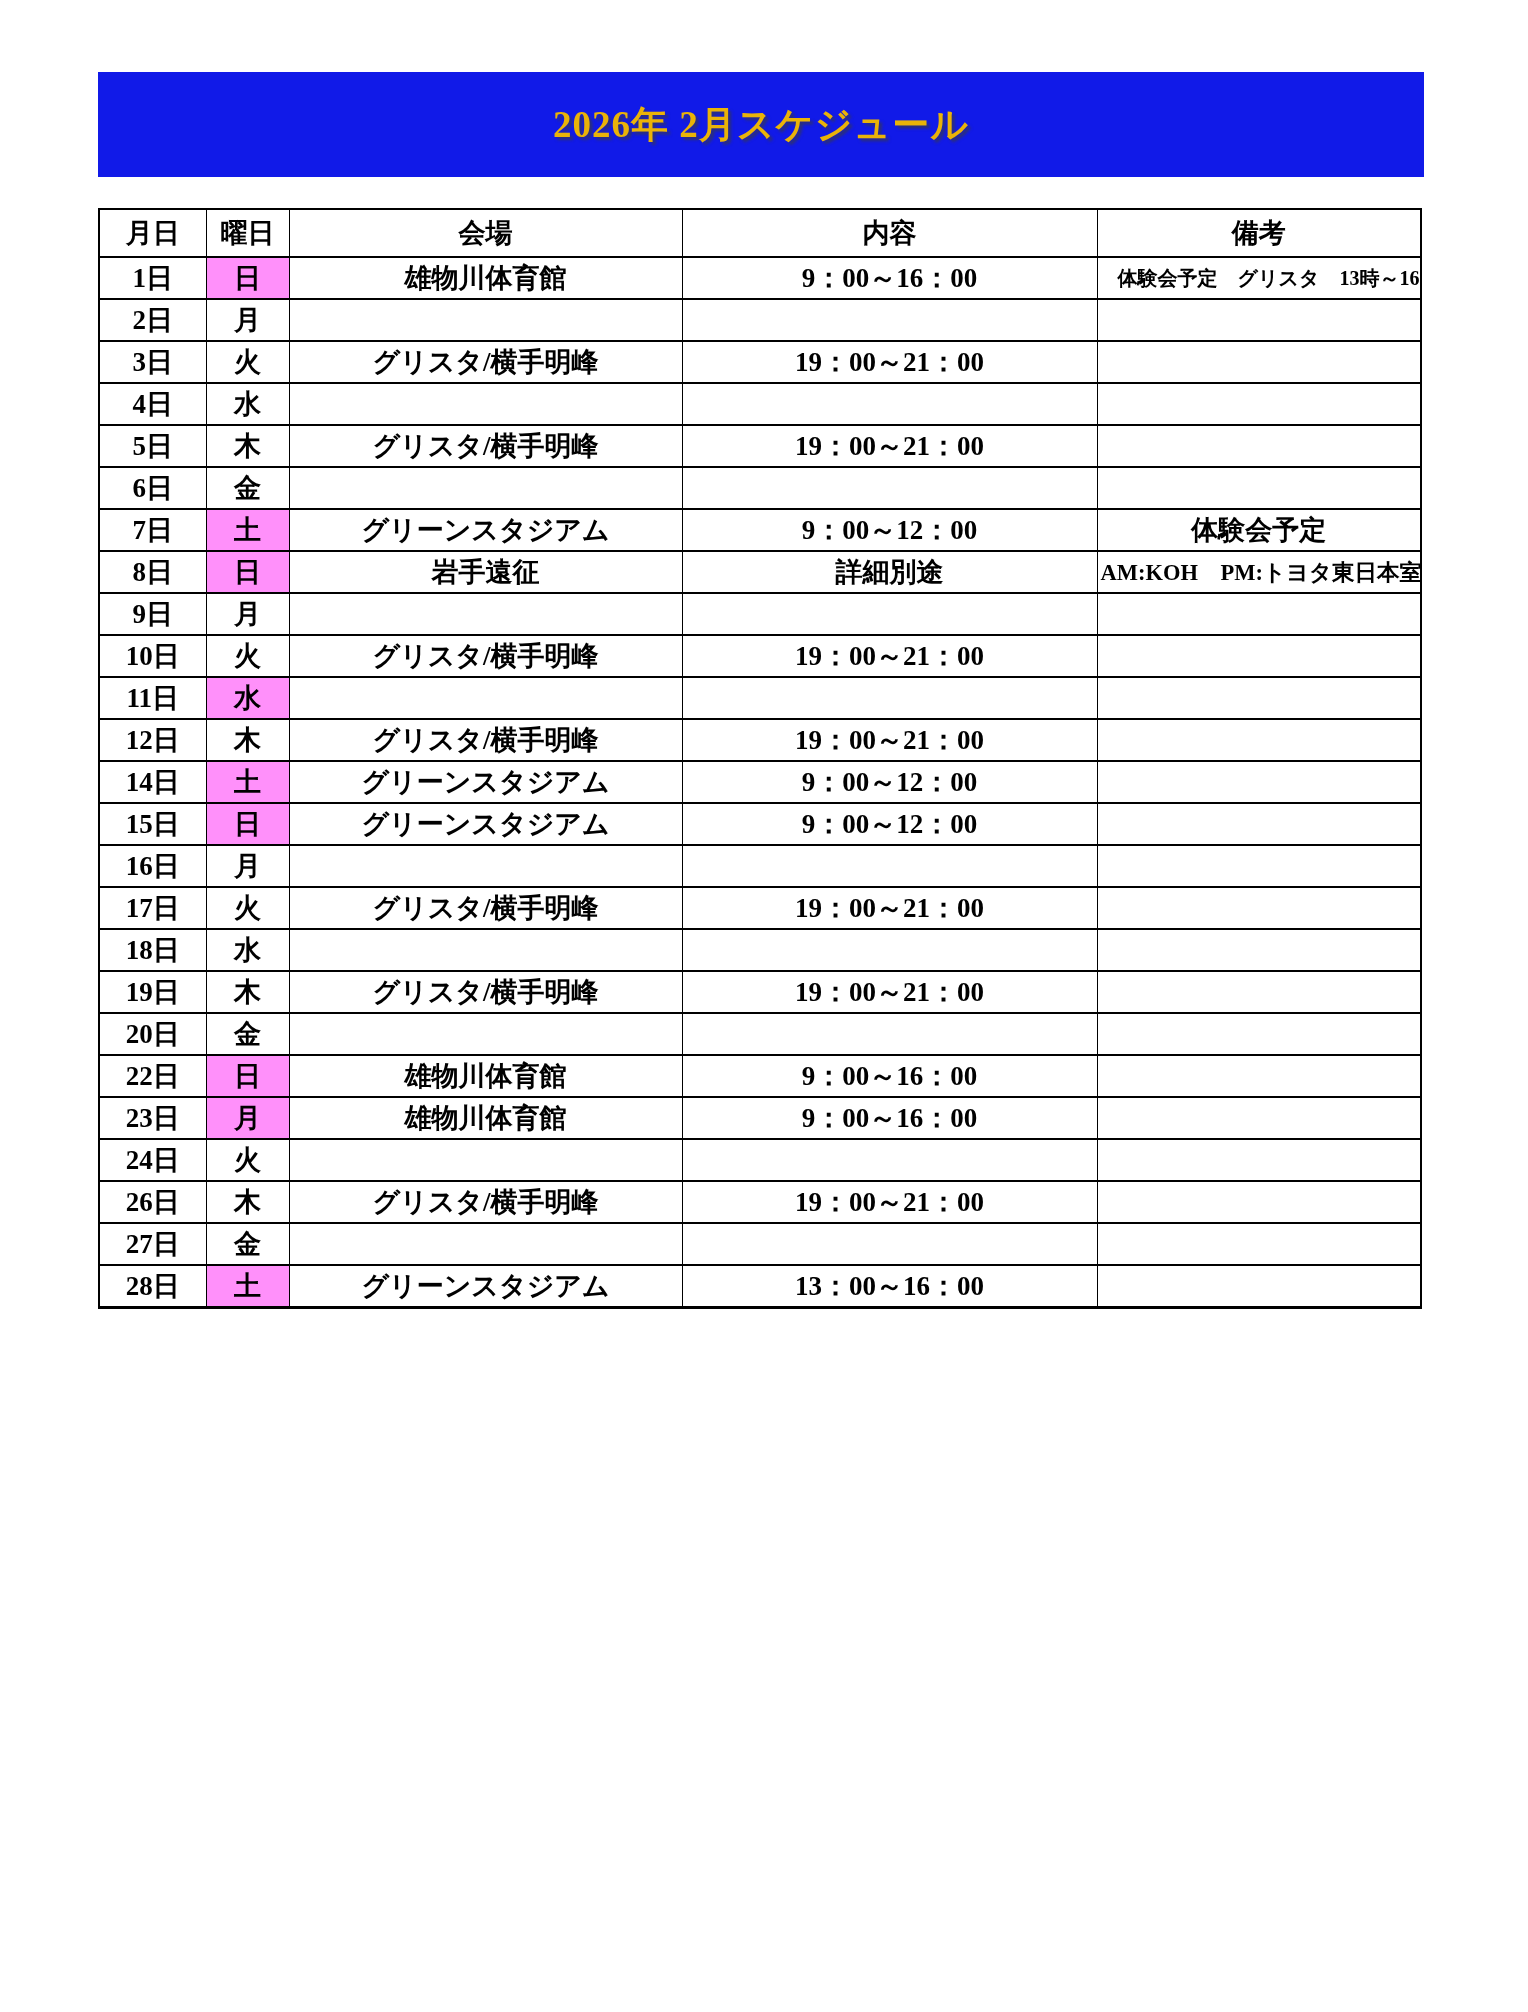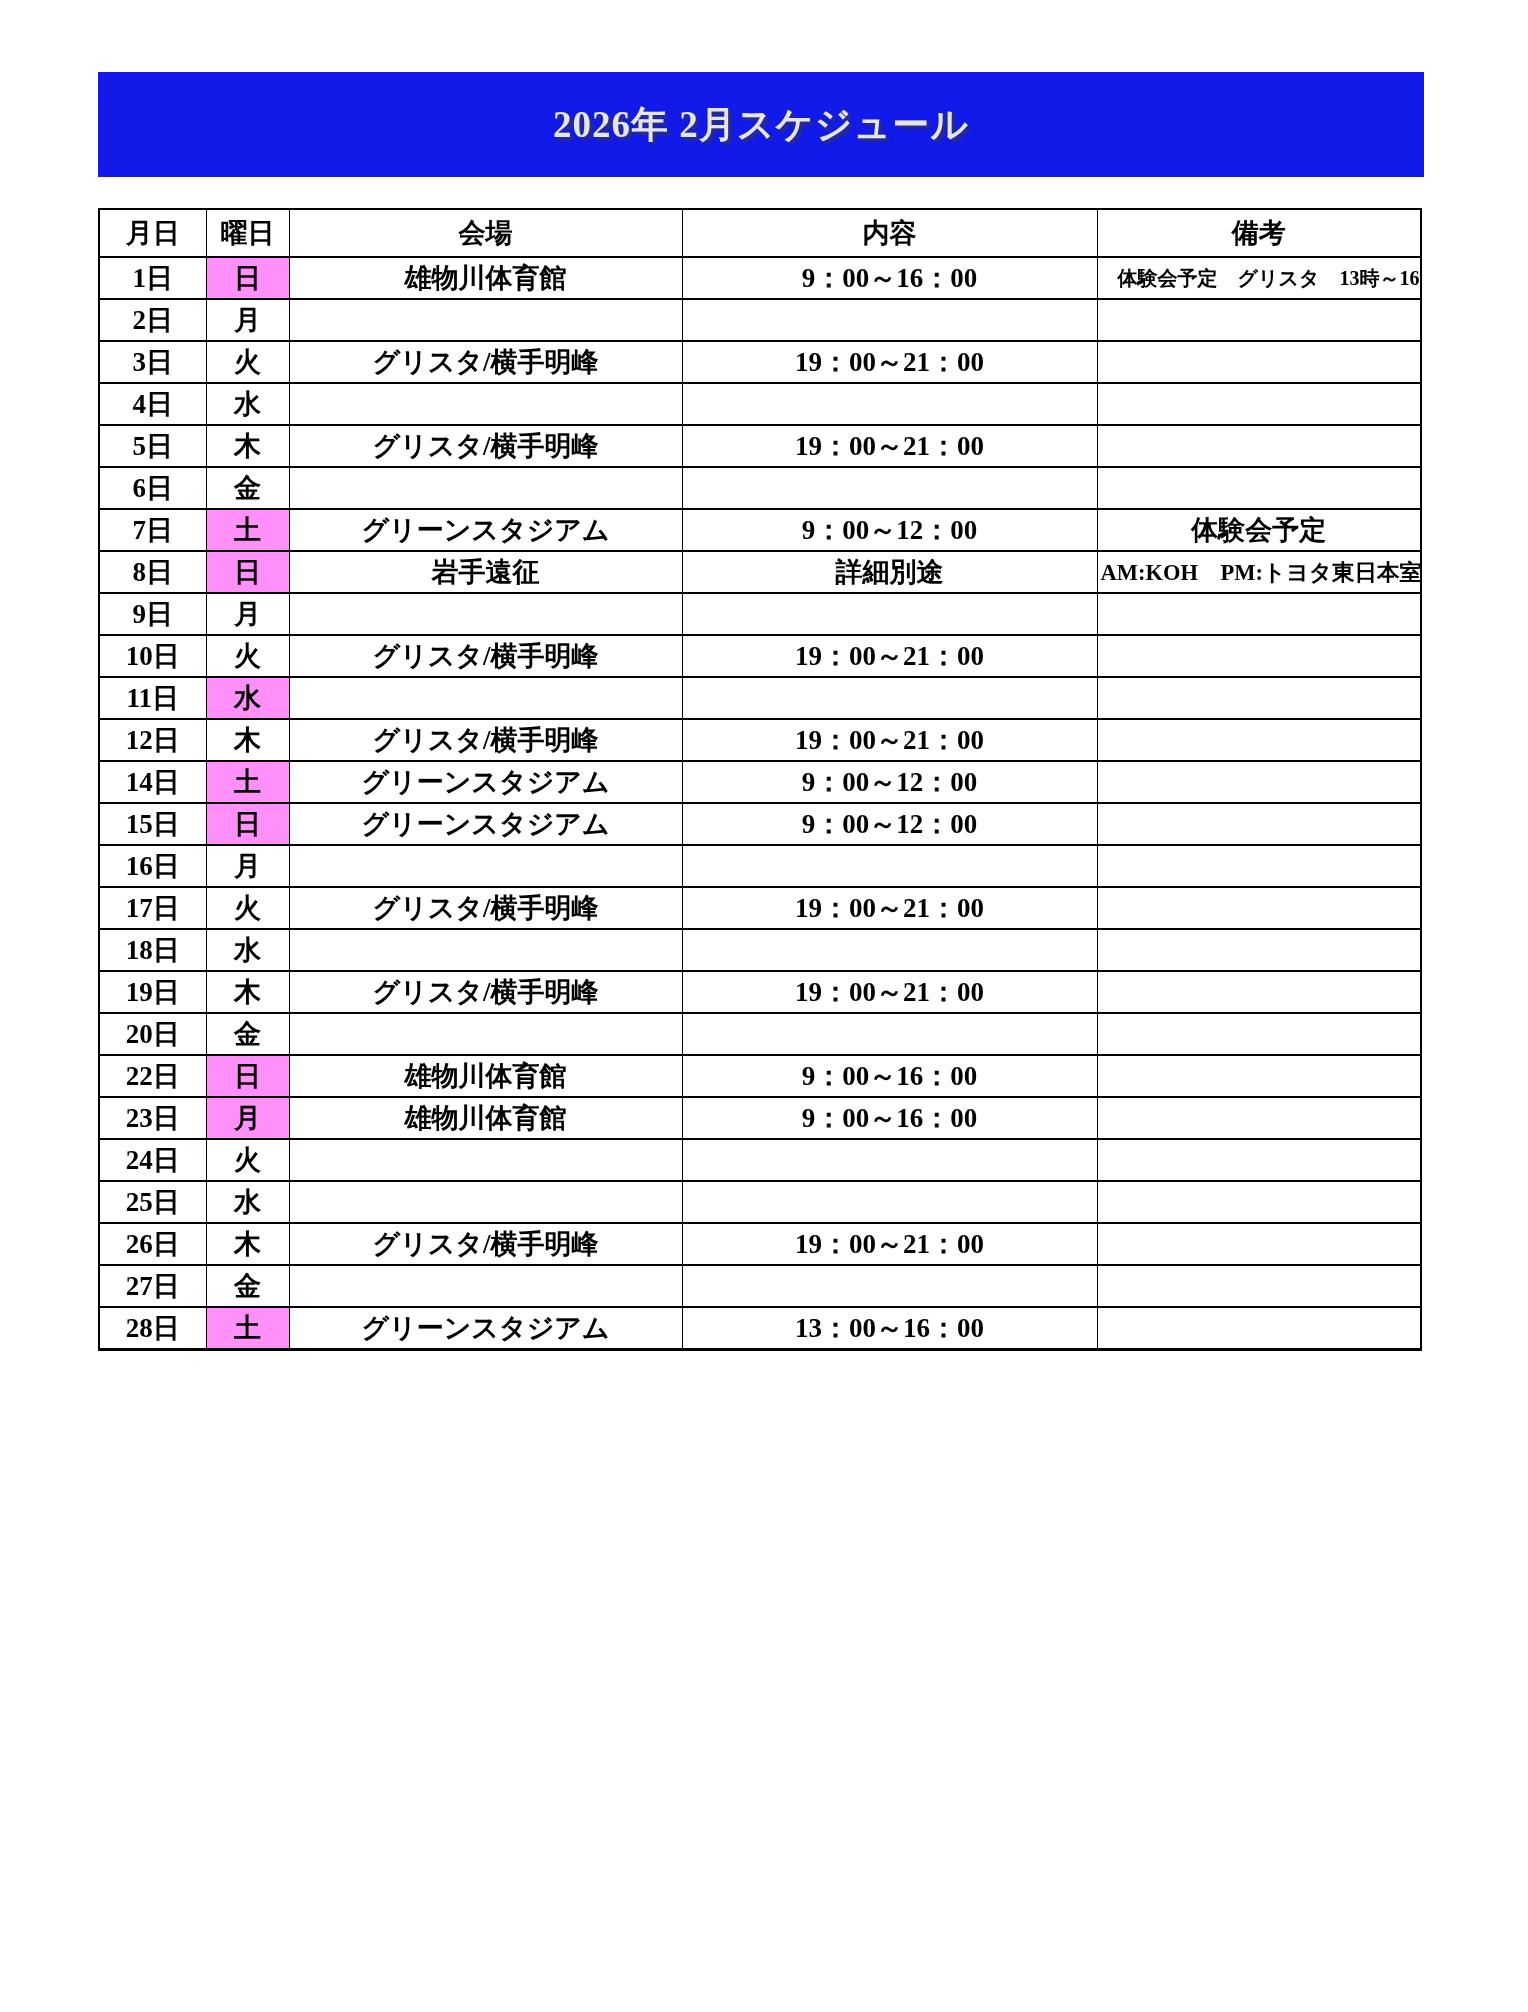--- a/index.html
+++ b/index.html
@@ -20,21 +20,21 @@
     top: 72px;
     width: 1326px;
     height: 105px;
     background: var(--banner-blue, #111ae8);
   }
   .banner-title {
     width: 100%;
     height: 100%;
     line-height: 105px;
     text-align: center;
-    color: #e5e5e5;
+    color: #eab308;
     font-size: 37px;
     letter-spacing: 1px;
     text-shadow: 3px 3px 3px rgba(60, 60, 60, 0.65);
     white-space: nowrap;
   }
   table.schedule {
     position: absolute;
     left: 98px;
     top: 208px;
     width: 1322px;
@@ -250,27 +250,20 @@
     <td class="cell-note note"></td>
   </tr>
       <tr>
     <td class="cell-date">24日</td>
     <td class="cell-day">火</td>
     <td class="cell-venue"></td>
     <td class="cell-time"></td>
     <td class="cell-note note"></td>
   </tr>
       <tr>
-    <td class="cell-date">25日</td>
-    <td class="cell-day">水</td>
-    <td class="cell-venue"></td>
-    <td class="cell-time"></td>
-    <td class="cell-note note"></td>
-  </tr>
-      <tr>
     <td class="cell-date">26日</td>
     <td class="cell-day">木</td>
     <td class="cell-venue">グリスタ/横手明峰</td>
     <td class="cell-time">19：00～21：00</td>
     <td class="cell-note note"></td>
   </tr>
       <tr>
     <td class="cell-date">27日</td>
     <td class="cell-day">金</td>
     <td class="cell-venue"></td>

